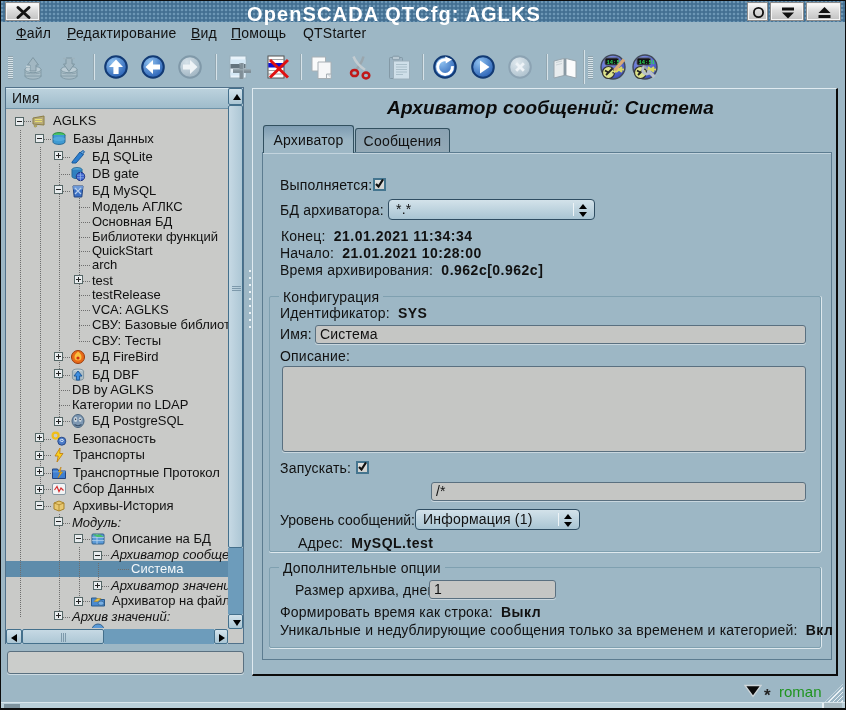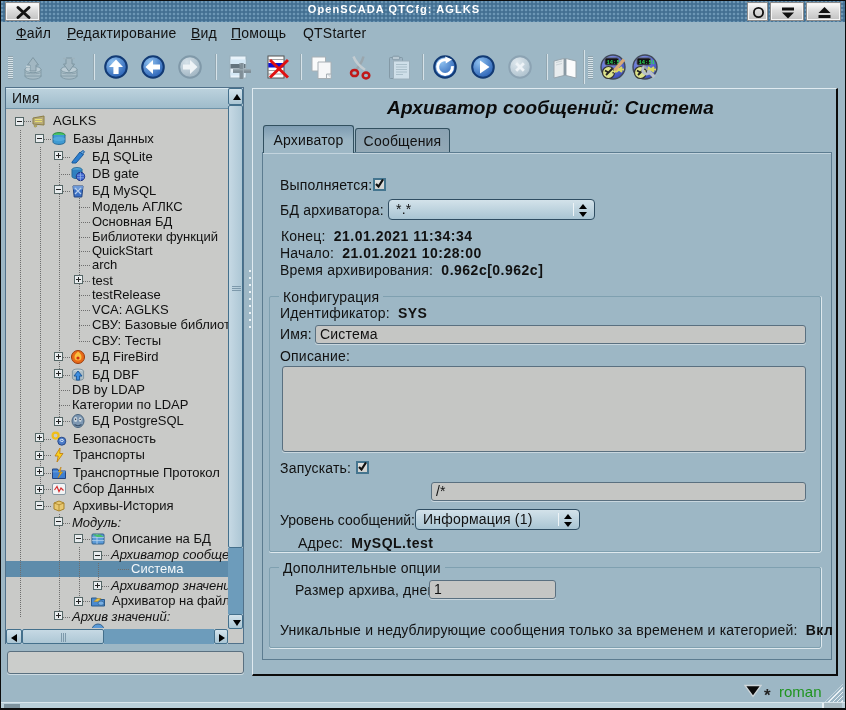--- a/index.html
+++ b/index.html
@@ -7,21 +7,21 @@
 
 #outer{position:absolute;inset:0;border:1px solid #0c0c0c;pointer-events:none;z-index:90}
 #botline{position:absolute;left:0;right:0;top:708px;height:2px;background:#0c0c0c;z-index:91}
 #botstrip{position:absolute;left:1px;right:1px;top:702px;height:6px;background:#bad0da;border-top:1px solid #d9e6ec;z-index:89}
 #botstrip .dk{position:absolute;left:3px;top:1px;width:16px;height:5px;background:#7e939e}
 #botstrip .rg{position:absolute;right:3px;top:0px;width:20px;height:6px;background:#a8bac2;border-left:2px solid #e8f0f4}
 
 #titlebar{position:absolute;left:1px;top:1px;width:844px;height:21px;background-color:#4a7698;
  background-image:radial-gradient(circle at 1px 1px,#6d97b5 0.75px,rgba(0,0,0,0) 1px),radial-gradient(circle at 3px 3px,#436f91 0.75px,rgba(0,0,0,0) 1px);
  background-size:4px 4px;}
-#title-text{position:absolute;left:42px;width:704px;top:3px;text-align:center;font-size:11px;font-weight:bold;color:#fff;letter-spacing:1.1px}
+#title-text{position:absolute;left:42px;width:704px;top:3px;text-align:center;font-size:20px;font-weight:bold;color:#fff;letter-spacing:1.1px}
 .wbtn{position:absolute;top:2px;height:19px;background:linear-gradient(180deg,#fdfdfd,#dcdcdc 45%,#c2c2c2);border:1px solid #8a8a8a;box-shadow:inset 0 0 0 1px #f5f5f5}
 
 .mitem{position:absolute;top:25px;height:17px;line-height:17px;color:#111;font-size:14px;letter-spacing:0.2px}
 .mitem u{text-decoration:underline}
 
 .handle{position:absolute;width:5px;background:repeating-linear-gradient(180deg,#8fa3ad 0 1px,#d8e4ea 1px 2px)}
 .tsep{position:absolute;width:2px;background:linear-gradient(90deg,#93a7b1 1px,#d6e2e8 1px)}
 .ticon{position:absolute;width:24px;height:24px}
 
 #tree{position:absolute;left:5px;top:87px;width:239px;height:557px;border:1px solid #51718a;background:#c9cac8}
@@ -339,21 +339,21 @@
         <i></i>
         <b></b>
       </div>
 <div class="ticn" style="left:64px;top:258px"><svg width="16" height="16" viewBox="0 0 16 16">
           <ellipse cx="8" cy="4.2" rx="5.6" ry="2.2" fill="#c8d4da" stroke="#8296a0"></ellipse>
           <path d="M2.4 4.2v7c0 1.2 2.5 2.2 5.6 2.2s5.6-1 5.6-2.2v-7" fill="#aebec6" stroke="#8296a0"></path>
           <path d="M8 4 12 9 9.6 9 9.6 13 6.4 13 6.4 9 4 9Z" fill="#3f8fe0" stroke="#1f5a9a"></path>
         </svg></div>
 <div class="trow" style="left:86px;top:258px">БД DBF</div>
 <div class="hdash" style="left:53px;top:281px;width:11px"></div>
-<div class="trow" style="left:66px;top:273px">DB by LDAP</div>
+<div class="trow" style="left:66px;top:273px">DB by AGLKS</div>
 <div class="hdash" style="left:53px;top:296px;width:11px"></div>
 <div class="trow" style="left:66px;top:288px">Категории по LDAP</div>
 <div class="hdash" style="left:53px;top:312px;width:11px"></div>
 <div class="exp plus" style="left:48px;top:308px">
         <i></i>
         <b></b>
       </div>
 <div class="ticn" style="left:64px;top:304px"><svg width="16" height="16" viewBox="0 0 16 16">
           <ellipse cx="8" cy="8" rx="6" ry="6.5" fill="#7d97b2" stroke="#47637e"></ellipse>
           <ellipse cx="5.6" cy="6.4" rx="1.7" ry="2.6" fill="#c8d4dc"></ellipse>
@@ -530,20 +530,21 @@
       </div>
 <div class="input" style="left:168px;top:329px;width:375px;height:19px">/*</div>
 <div class="lbl" style="left:17px;top:359px;letter-spacing:0px">Уровень сообщений:</div>
 <div class="combo" style="left:152px;top:356px;width:165px">Информация (1)<div class="sep"></div><div class="a1"></div><div class="a2"></div></div>
 <div class="lbl" style="left:35px;top:382px">Адрес:&nbsp; <span class="bld">MySQL.test</span></div>
 <div class="gbox" style="top:414px;height:81px">
         <div class="glabel">Дополнительные опции</div>
       </div>
 <div class="lbl" style="left:32px;top:429px">Размер архива, дней:</div>
 <div class="input" style="left:166px;top:427px;width:127px;height:19px">1</div>
+<div class="lbl" style="left:17px;top:451px">Формировать время как строка:&nbsp; <span class="bld">Выкл</span></div>
 <div class="lbl" style="left:17px;top:469px">Уникальные и недублирующие сообщения только за временем и категорией:&nbsp; <span class="bld">Вкл</span></div>
 </div>
 </div>
 <div class="abs" style="left:744px;top:684px"><svg width="18" height="14">
       <path d="M1 1.5 17 1.5 9 12.5Z" fill="#0a0a0a" stroke="#cfd6da" stroke-width="1.3"></path>
     </svg></div>
 <div class="abs" style="left:764px;top:686px;color:#222;font-size:17px;font-weight:bold">*</div>
 <div class="abs" style="left:779px;top:683px;color:#1f941f;font-size:15px">roman</div>
 <div id="sgrip"></div>
 <div id="botstrip">

